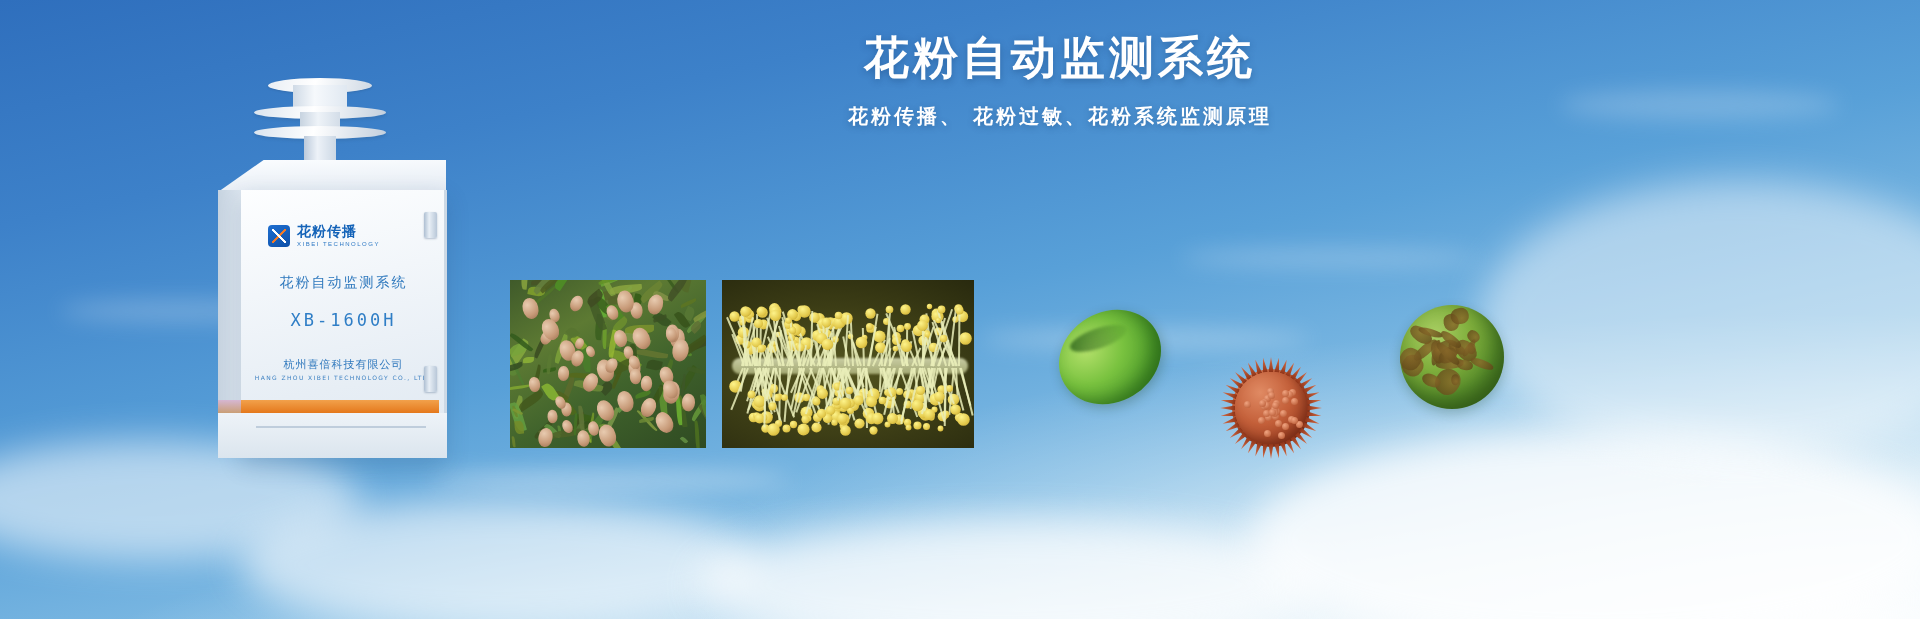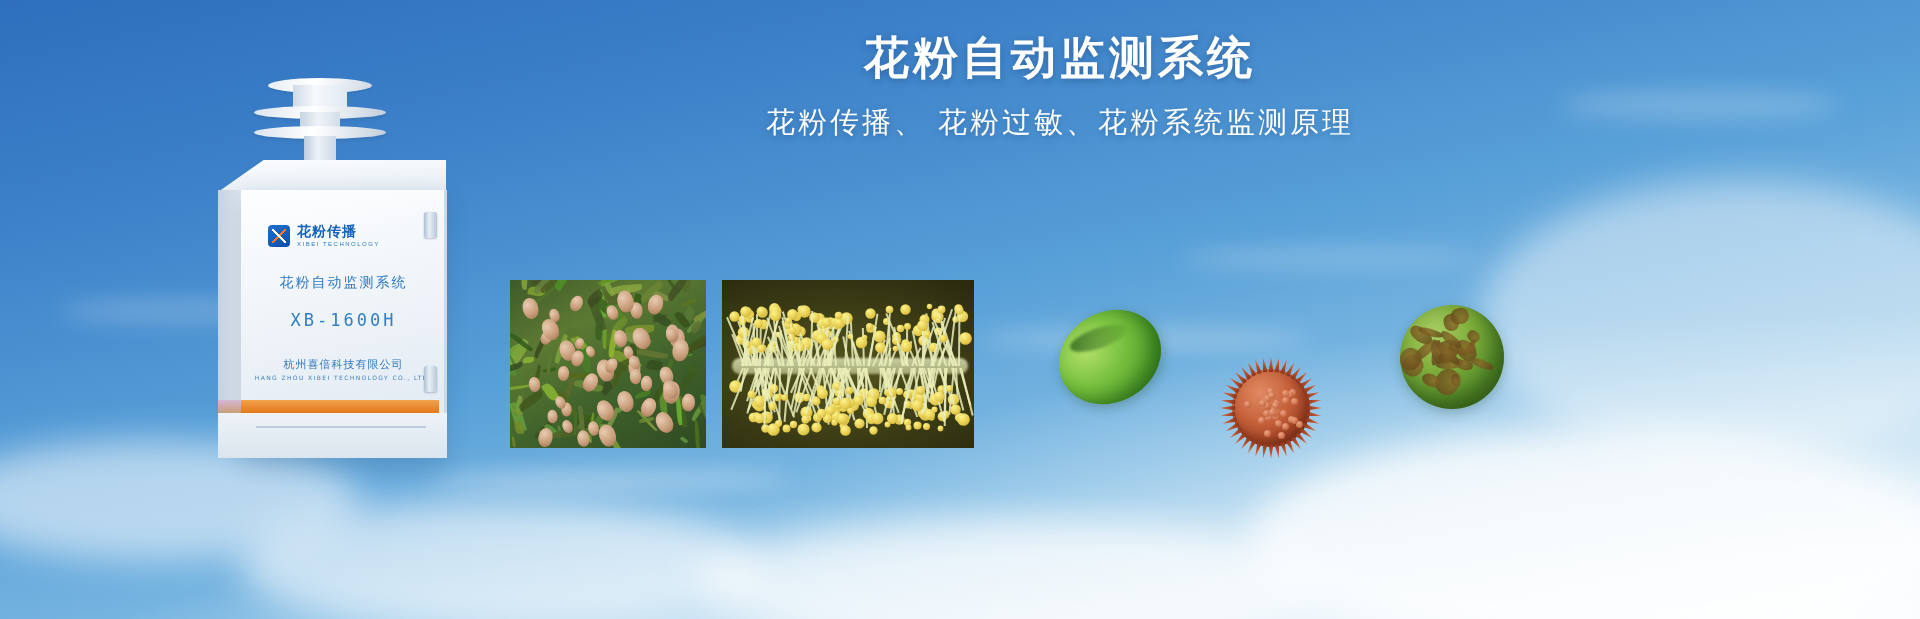--- a/index.html
+++ b/index.html
@@ -123,21 +123,21 @@
     background:radial-gradient(circle at 40% 35%, #8a6a2a, #5c4417);opacity:.82;}
 
   
   #headline{position:absolute;left:560px;top:34px;width:1000px;text-align:center;
     font-family:"DejaVu Sans",sans-serif;color:#ffffff;}
   .h-main{font-size:45px;font-weight:700;letter-spacing:4px;line-height:1.05;
     text-shadow:0 2px 7px rgba(15,55,105,.38);}
   .h-sub{margin-top:22px;font-size:31px;font-weight:700;letter-spacing:2px;
     font-family:"DejaVu Serif",serif;
     text-shadow:0 2px 6px rgba(15,55,105,.34);}
-  .h-sub2{margin-top:22px;font-size:29px;font-weight:400;letter-spacing:3px;
+  .h-sub2{margin-top:22px;font-size:20px;font-weight:700;letter-spacing:3px;
     text-shadow:0 2px 6px rgba(15,55,105,.34);}
 </style>
 </head>
 <body>
 
 <div id="banner">
 
   <div class="sky"></div>
 
   <div class="cloud" style="left:-60px;top:440px;width:420px;height:120px;opacity:.55;"></div>

